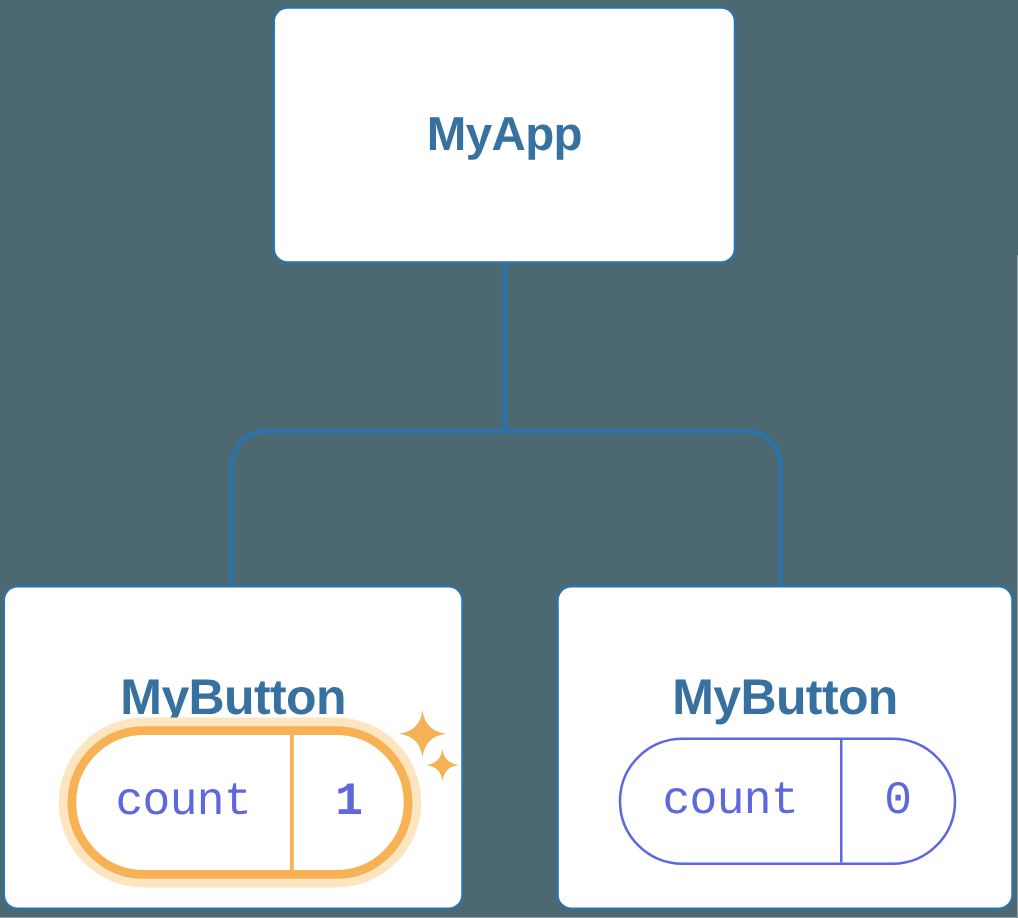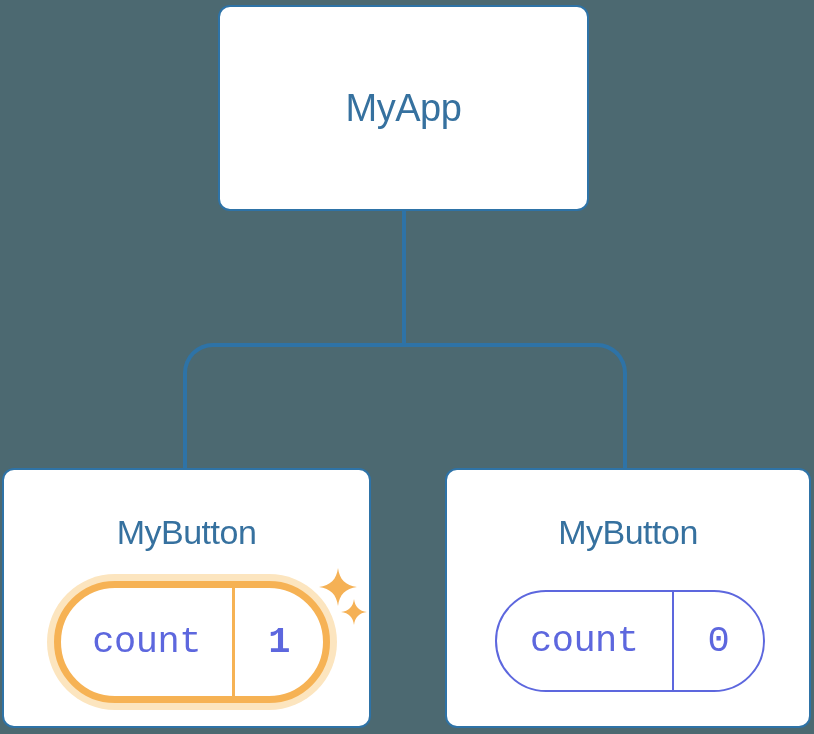--- a/index.html
+++ b/index.html
@@ -32,21 +32,21 @@
     border-radius: 12px;
     z-index: 1;
   }
   .root-card {
     left: 218px; top: 5px;
     width: 371px; height: 206px;
     display: flex; align-items: center; justify-content: center;
   }
   .card-label {
     color: var(--component-label);
-    font-weight: 400;
+    font-weight: 700;
     letter-spacing: -0.5px;
   }
   .root-card .card-label { font-size: 38px; }
   .stem {
     position: absolute;
     left: 402px; top: 209px;
     width: 4px; height: 138px;
     background: var(--connector);
     z-index: 0;
   }
@@ -61,25 +61,25 @@
     z-index: 0;
   }
   .child-card {
     top: 468px;
     width: 369px; height: 260px;
   }
   .child-card.left  { left: 2px; }
   .child-card.right { left: 445px; width: 366px; }
   .child-card .card-label {
     position: absolute;
-    left: 0; top: 40px;
+    left: 0; top: 66px;
     width: 100%; height: 44px;
     line-height: 44px;
     text-align: center;
-    font-size: 34px;
+    font-size: 40px;
   }
   .pill {
     position: absolute;
     display: flex;
     background: #fff;
   }
   .pill .seg {
     display: flex; align-items: center; justify-content: center;
     color: var(--state-text);
     font-size: 37px;

